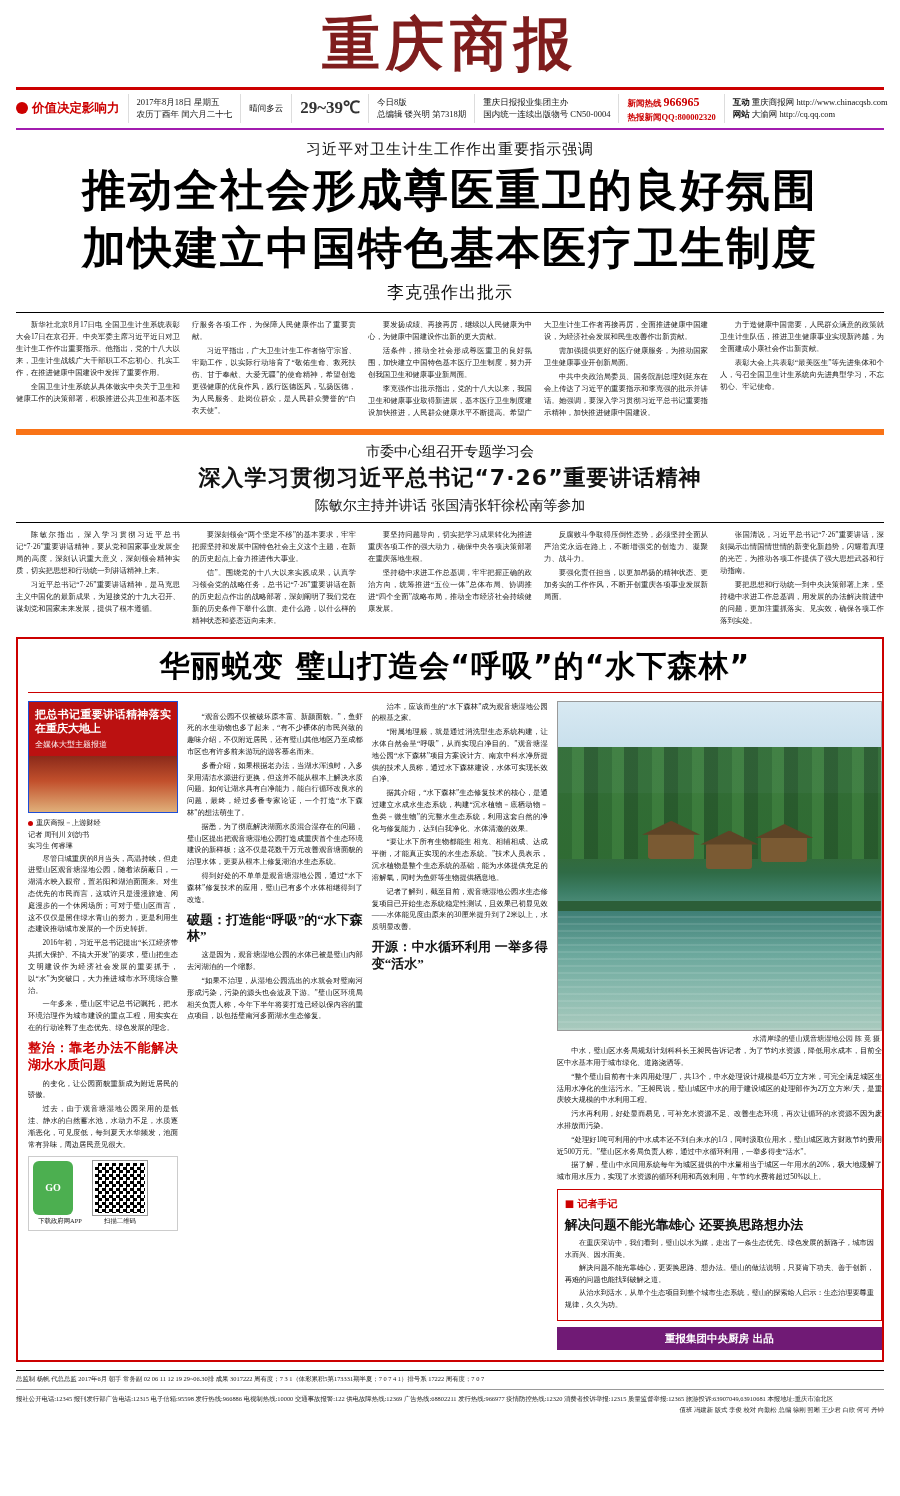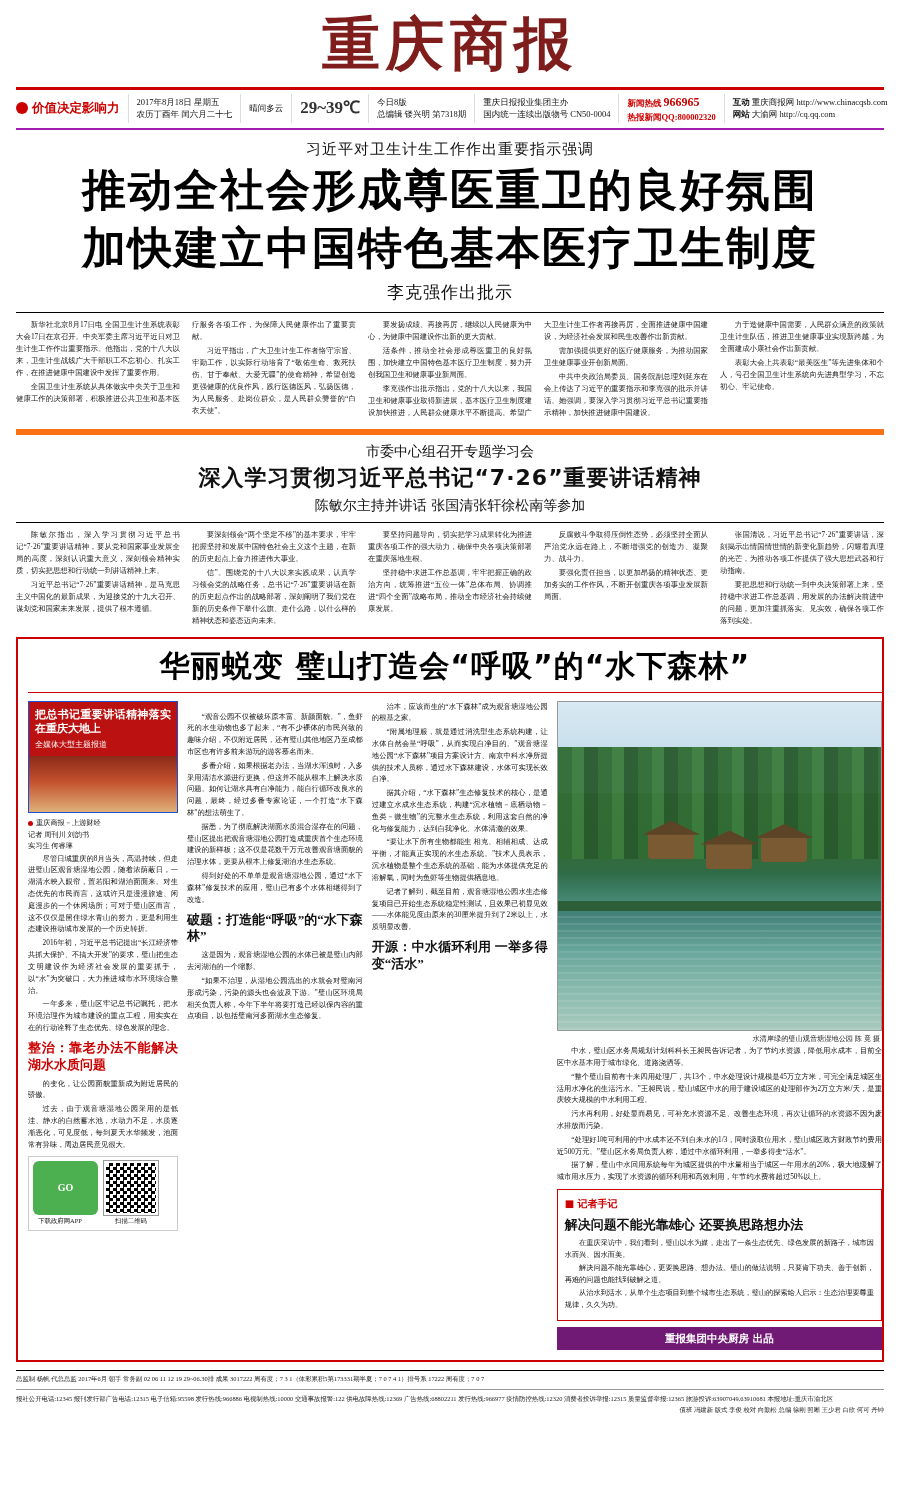--- a/index.html
+++ b/index.html
@@ -114,21 +114,21 @@
   .photo .water:after{content:"";position:absolute;inset:0;
       background:repeating-linear-gradient(0deg,rgba(255,255,255,.10) 0 2px,rgba(0,0,0,0) 2px 7px);}
   .photo .shore { position:absolute; left:0;right:0;bottom:36%;height:10px;background:#2c5e38; }
   .photo-cap { font-size:7.2px; text-align:right; padding:3px 2px 0 0; color:#222; }
 
   
   .qrrow { display:flex; gap:6px; align-items:flex-start; margin-top:6px; border:1px solid #ccc; padding:4px; }
   .qr { width:54px;height:54px;background:
       repeating-conic-gradient(#000 0 25%, #fff 0 50%) 0 0/7px 7px; border:2px solid #fff; outline:1px solid #999;}
   .qr-label { font-size:6.4px; text-align:center; width:54px; margin-top:2px; line-height:1.4;}
-  .green-badge { width:65px;height:54px;border-radius:6px;background:#4caf50;display:flex;align-items:center;justify-content:center;color:#fff;font-size:10px;font-weight:bold;}
+  .green-badge { width:40px;height:54px;border-radius:6px;background:#4caf50;display:flex;align-items:center;justify-content:center;color:#fff;font-size:10px;font-weight:bold;}
 
   
   .notebox { border:1px solid #c00; padding:6px 7px; margin-top:6px; }
   .notebox .nb-t { color:#c00; font-weight:bold; font-size:10px; font-family:"DejaVu Sans",sans-serif; }
   .notebox .nb-h { font-size:13px; font-weight:bold; font-family:"DejaVu Sans",sans-serif; line-height:1.35; margin:4px 0 4px 0;}
   .notebox p { font-size:7.2px; line-height:1.62; text-indent:2em; margin:0 0 2px 0;}
   .redbar { background:#701a75; color:#fff; font-size:10.5px; font-weight:bold; text-align:center; padding:3px 0; margin-top:6px; font-family:"DejaVu Sans",sans-serif;}
 
   
   .footer { margin-top:8px; font-size:6.4px; line-height:1.7; color:#222; }

